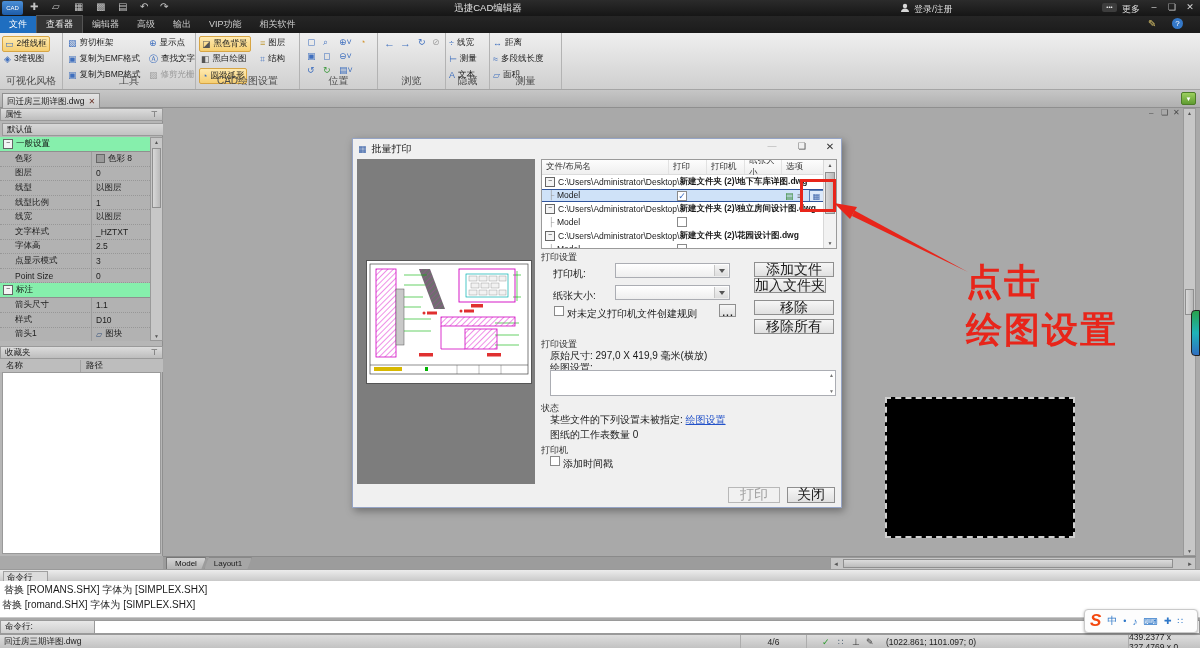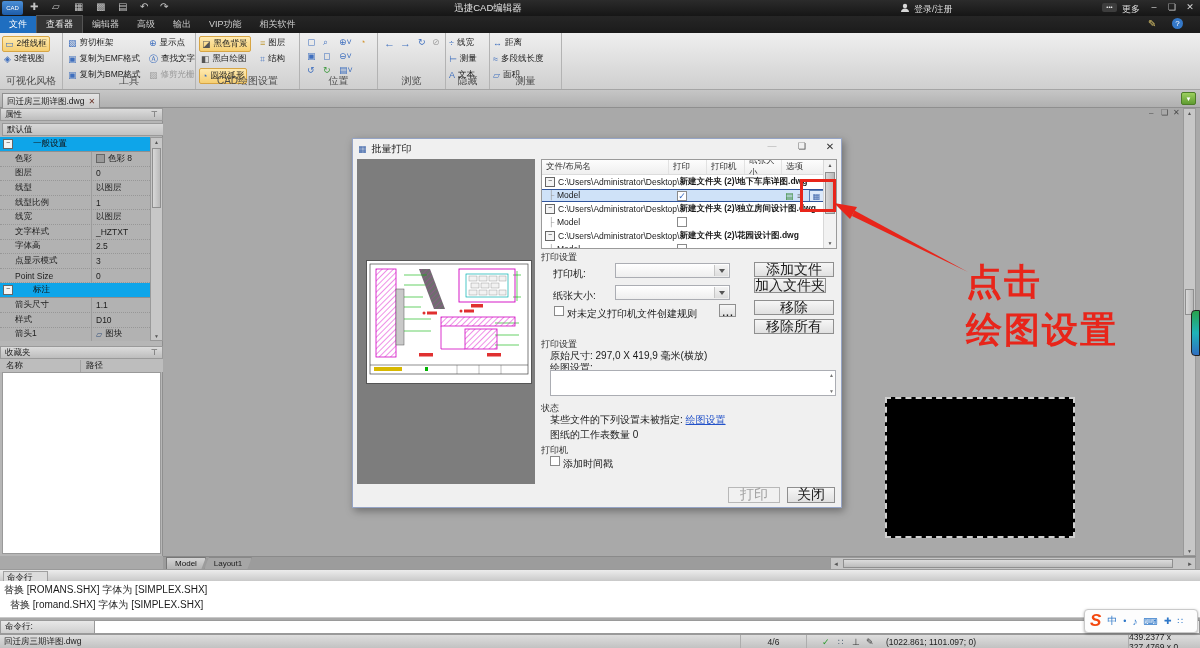--- a/index.html
+++ b/index.html
@@ -24,21 +24,21 @@
   .ric{font-size:9px;line-height:1;color:#3f6fbe}
   .ric.g{color:#3f9a3f}.ric.d{color:#555}.ric.gray{color:#a0a0a0}
   
   .doctabbar{left:0;top:90px;width:1200px;height:18px;background:linear-gradient(#c6c6c6,#b0b0b0);border-bottom:1px solid #8f8f8f}
   .doctab{position:absolute;left:2px;top:3px;height:15px;background:linear-gradient(#e3e3e3,#c9c9c9);border:1px solid #8f8f8f;border-bottom:none;display:flex;align-items:center;gap:4px;padding:0 4px;font-size:8.5px}
   
   .phead{background:linear-gradient(#dcdcdc,#bdbdbd);border:1px solid #9a9a9a;display:flex;align-items:center;justify-content:space-between;padding:0 4px;font-size:8.5px;color:#222}
   .prow{display:flex;height:13.6px;border-bottom:1px dotted #979797;font-size:8.5px;color:#1c1c1c;align-items:center;background:#b2b2b2}
   .pname{width:76px;padding-left:15px;overflow:hidden;white-space:nowrap}
   .pval{flex:1;height:100%;padding-left:4px;border-left:1px solid #9c9c9c;display:flex;align-items:center;gap:3px;overflow:hidden;white-space:nowrap}
-  .pgroup{height:14px;background:#0ea5e9;display:flex;align-items:center;font-size:8.5px;color:#111;padding-left:3px;gap:20px;border-bottom:1px solid #8f8f8f}
+  .pgroup{height:14px;background:#86efac;display:flex;align-items:center;font-size:8.5px;color:#111;padding-left:3px;gap:3px;border-bottom:1px solid #8f8f8f}
   .tree{width:8px;height:8px;border:1px solid #666;background:#f4f4f4;font-size:7px;line-height:6px;text-align:center;color:#333;flex:none}
   .sb{background:#c7c7c7;border:1px solid #999}
   .sb .ar{position:absolute;left:0;right:0;text-align:center;font-size:5px;color:#555;line-height:8px}
   .thumb{position:absolute;left:1px;right:1px;background:linear-gradient(90deg,#d8d8d8,#b9b9b9);border:1px solid #8f8f8f}
   
   .dialog{left:352px;top:138px;width:490px;height:370px;background:#f0f0f0;border:1px solid #95a4c6;box-shadow:2px 3px 8px rgba(0,0,0,.35);z-index:50}
   .dlg-el{position:absolute;box-sizing:border-box}
   .gtitle{font-size:9px;color:#333}
   .combo{background:linear-gradient(#fff,#eee);border:1px solid #abadb3}
   .carr{position:absolute;right:1px;top:1px;bottom:1px;width:13px;background:linear-gradient(#f4f4f4,#ddd);border-left:1px solid #c6c6c6;display:flex;align-items:center;justify-content:center}
@@ -331,21 +331,21 @@
     <span class="abs" style="right:2px;top:3px;font-size:6px;color:#555">►</span>
     <span class="abs" style="left:12px;top:1px;width:330px;height:9px;background:linear-gradient(#dcdcdc,#bcbcbc);border:1px solid #8f8f8f"></span>
   </div>
 </div>
 
 <div class="abs cmdhead">
   <span class="abs f8" style="left:3px;top:1px;padding:0 14px 0 3px;background:#dcdcdc;border:1px solid #a0a0a0">命令行</span>
 </div>
 <div class="abs" style="left:0;top:581px;width:1200px;height:37px;background:#fff;border-bottom:1px solid #c9c9c9">
   <div class="f10" style="padding:2px 0 0 4px">替换 [ROMANS.SHX] 字体为 [SIMPLEX.SHX]</div>
-  <div class="f10" style="padding:1px 0 0 10px">替换 [romand.SHX] 字体为 [SIMPLEX.SHX]</div>
+  <div class="f10" style="padding:1px 0 0 2px">替换 [romand.SHX] 字体为 [SIMPLEX.SHX]</div>
 </div>
 <div class="abs" style="left:0;top:620px;width:1200px;height:14px">
   <span class="abs f8" style="left:0;top:0;width:95px;height:14px;background:linear-gradient(#e8e8e8,#cfcfcf);border:1px solid #9a9a9a;display:flex;align-items:center;padding-left:4px;box-sizing:border-box">命令行:</span>
   <span class="abs" style="left:95px;top:0;width:1105px;height:14px;background:#fff;border:1px solid #9a9a9a;border-left:none;box-sizing:border-box"></span>
 </div>
 
 <div class="abs statusbar">
   <div class="sseg" style="left:4px">回迁房三期详图.dwg</div>
   <div class="sseg" style="left:740px;width:65px;justify-content:center;border-left:1px solid #adadad;border-right:1px solid #adadad">4/6</div>
   <span class="abs" style="left:822px;top:2px;font-size:9px;color:#2a9a2a">✓</span>

